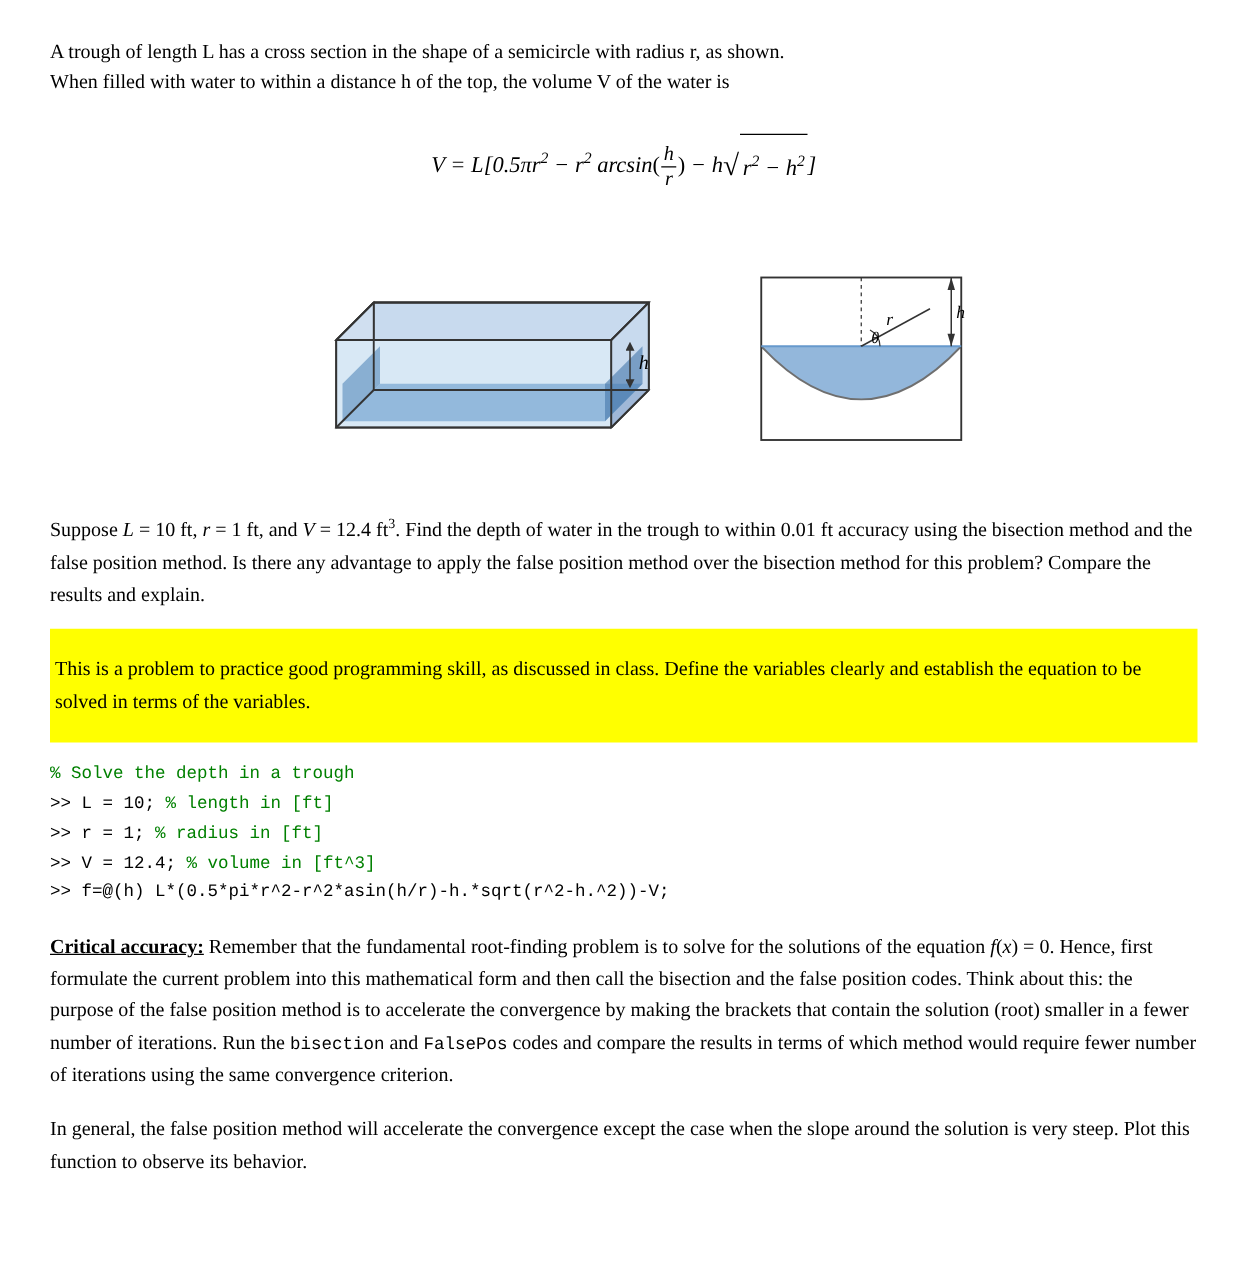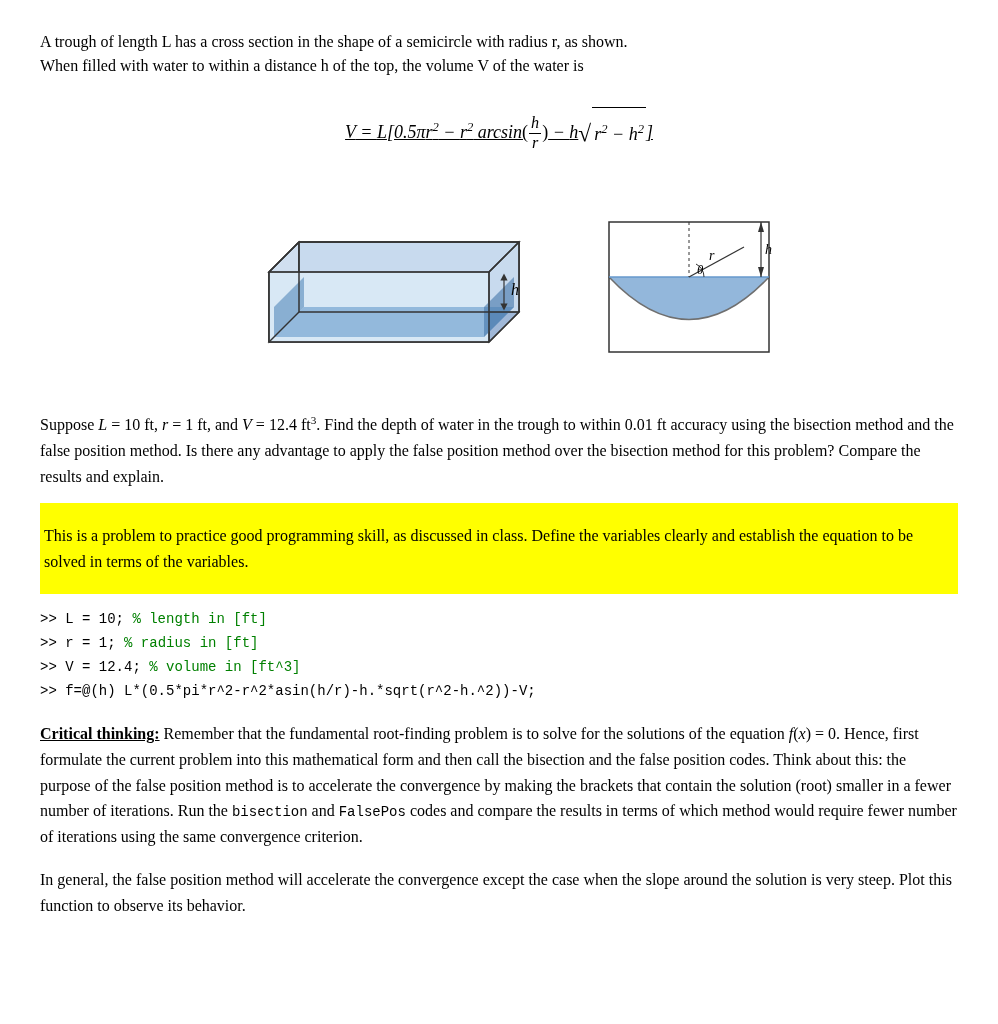--- a/index.html
+++ b/index.html
@@ -16,21 +16,20 @@
       margin-bottom: 29px;
     }
     .formula-block {
       text-align: center;
       margin: 18px 0 22px 0;
       font-size: 18px;
     }
     .formula {
       display: inline-block;
       font-style: italic;
-      text-decoration: underline;
     }
     .diagram-row {
       display: flex;
       align-items: center;
       justify-content: center;
       gap: 40px;
       margin: 20px 0 30px 0;
     }
     .trough-3d {
       width: 340px;
@@ -193,28 +192,29 @@
   <span>
     Suppose <i>L</i> = 10 ft, <i>r</i> = 1 ft, and <i>V</i> = 12.4 ft<sup>3</sup>.  Find the depth of water in the trough to within 0.01 ft accuracy using the bisection method and the false position method.  Is there any advantage to apply the false position method over the bisection method for this problem? Compare the results and explain.
   </span>
 </div>
 
 <div class="highlight-box">
   <span>This is a problem to practice good programming skill, as discussed in class.  Define the variables clearly and establish the equation to be solved in terms of the variables.</span>
 </div>
 
 <div class="code-block">
+  <div><span class="comment">% Solve the depth in a trough</span></div>
   <div><span class="prompt">&gt;&gt; L = 10;</span><span class="comment">   % length in [ft]</span></div>
   <div><span class="prompt">&gt;&gt; r = 1;</span><span class="comment">    % radius in [ft]</span></div>
   <div><span class="prompt">&gt;&gt; V = 12.4;</span><span class="comment"> % volume in [ft^3]</span></div>
   <div><span class="prompt">&gt;&gt; f=@(h) L*(0.5*pi*r^2-r^2*asin(h/r)-h.*sqrt(r^2-h.^2))-V;</span></div>
 </div>
 
 <div class="critical-section">
   <p>
-    <span class="underline-bold">Critical thinking:</span>
+    <span class="underline-bold">Critical accuracy:</span>
     Remember that the fundamental root-finding problem is to solve for the solutions of the equation <i>f</i>(<i>x</i>) = 0.  Hence, first formulate the current problem into this mathematical form and then call the bisection and the false position codes.  Think about this: the purpose of the false position method is to accelerate the convergence by making the brackets that contain the solution (root) smaller in a fewer number of iterations.  Run the <span class="inline-code">bisection</span> and <span class="inline-code">FalsePos</span> codes and compare the results in terms of which method would require fewer number of iterations using the same convergence criterion.
   </p>
 </div>
 
 <div class="final-para">
   <span>In general, the false position method will accelerate the convergence except the case when the slope around the solution is very steep.  Plot this function to observe its behavior.</span>
 </div>
 
 </body></html>

